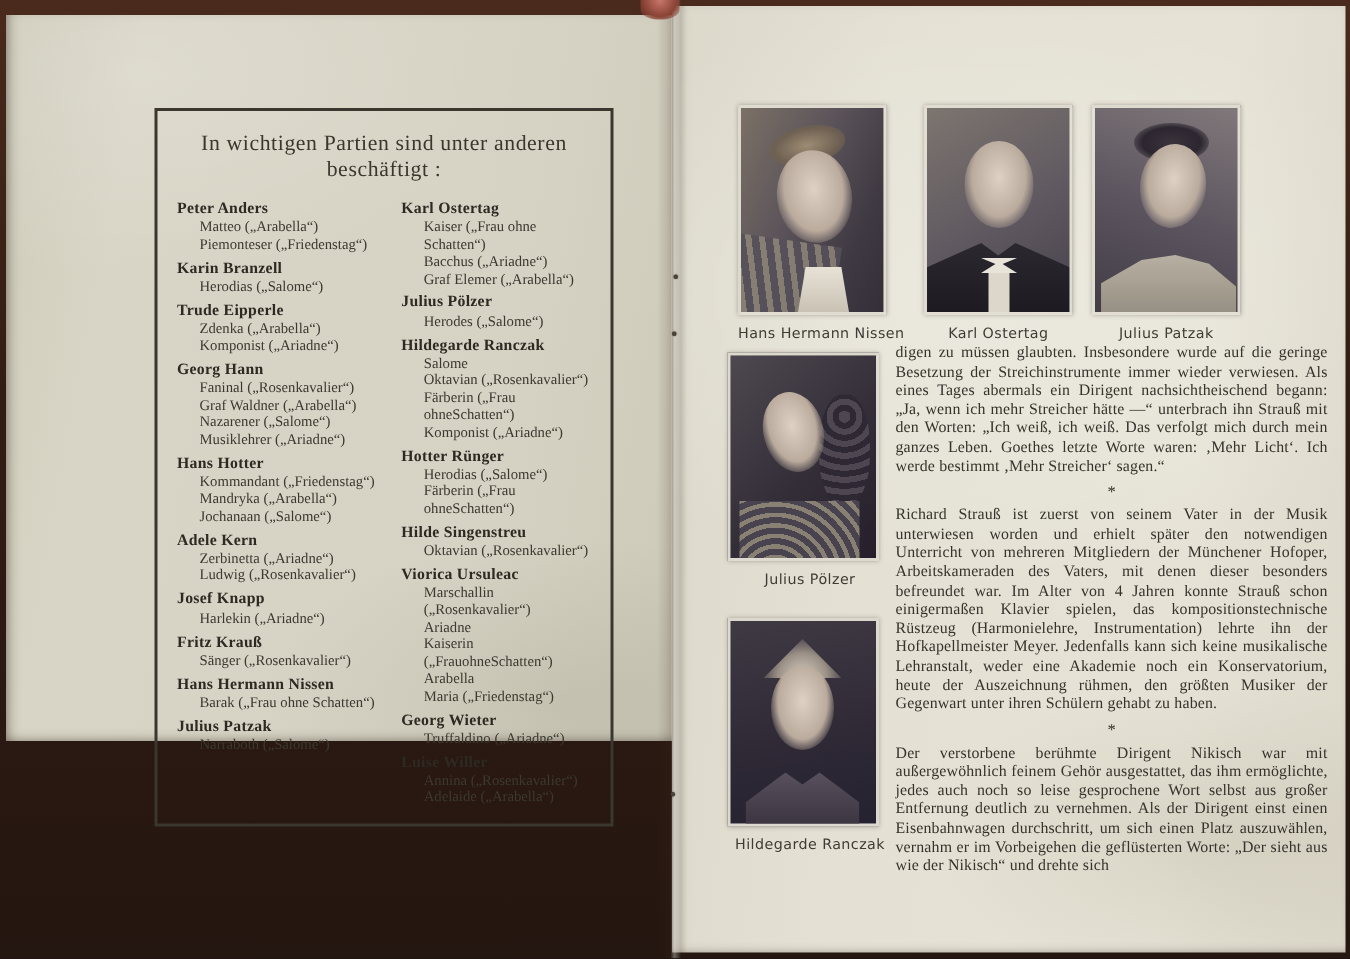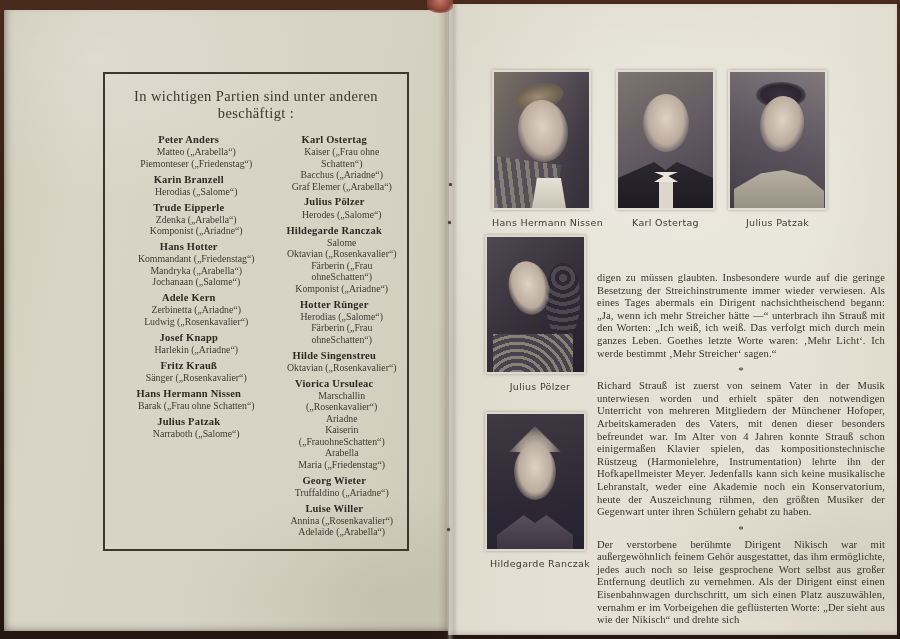--- a/index.html
+++ b/index.html
@@ -1,21 +1,21 @@
 <!DOCTYPE html>
 <html><head>
 <meta charset="utf-8">
 <style>
   html,body{margin:0;padding:0;background:#1f1410;}
   #stage{position:relative;width:900px;height:639px;overflow:hidden;
          background:linear-gradient(180deg,#4a2a1c 0%,#321d14 40%,#241610 100%);
          font-family:"Liberation Serif",serif;}
   
   .page{position:absolute;}
-  #page-left{left:4px;top:10px;width:444px;height:621px;
+  #page-left{left:4px;top:10px;width:444px;height:484px;
     background:
       radial-gradient(ellipse 380px 200px at 20% 8%, rgba(255,255,255,0.16), rgba(0,0,0,0) 70%),
       radial-gradient(ellipse 300px 160px at 85% 95%, rgba(120,110,90,0.14), rgba(0,0,0,0) 70%),
       linear-gradient(100deg,#cfccbb 0%,#d8d5c6 18%,#d6d3c4 70%,#cdcaba 100%);
     box-shadow:inset 6px 0 9px -6px rgba(40,25,15,0.55), inset 0 -5px 8px -5px rgba(40,25,15,0.4);}
   #page-right{left:448px;top:4px;width:449px;height:631px;
     background:
       radial-gradient(ellipse 420px 260px at 45% 30%, rgba(255,255,255,0.25), rgba(0,0,0,0) 75%),
       radial-gradient(ellipse 260px 150px at 80% 88%, rgba(150,140,115,0.18), rgba(0,0,0,0) 70%),
       linear-gradient(95deg,#dcd9cb 0%,#e4e1d4 30%,#e6e3d6 75%,#ddd9cb 100%);
@@ -26,21 +26,21 @@
     background:radial-gradient(ellipse at 50% 0%, #c8786a 0%, #8a4336 60%, rgba(80,40,30,0) 100%);
     border-radius:0 0 50% 50%;}
   .staple{position:absolute;width:3px;height:3px;background:#4a4236;border-radius:50%;box-shadow:0 0 1px rgba(0,0,0,.6);}
   
   #cast-box{position:absolute;left:99px;top:62px;width:306px;height:479px;
     border:2px solid #3a372e;box-sizing:border-box;padding:12px 0 0 0;}
   #cast-heading{text-align:center;font-size:14.5px;letter-spacing:0.4px;color:#3a372d;margin:2px 8px 12px 8px;}
   #cast-columns{display:flex;padding:0 6px 0 13px;}
   .cast-column{width:50%;box-sizing:border-box;}
   .cast-column + .cast-column{padding-left:8px;}
-  .cast-entry{margin-bottom:4.5px;text-align:center;}
+  .cast-entry{margin-bottom:4.5px;}
   .cast-name{font-weight:bold;font-size:10.5px;color:#2d2a23;line-height:1.16;letter-spacing:0.2px;}
   .cast-role{font-size:9.8px;color:#3c3930;line-height:1.17;padding-left:15px;text-indent:-0px;}
   
   #top-photo-row{position:absolute;left:44px;top:66px;display:flex;gap:13px;}
   .figure{margin:0;text-align:center;}
   .photo{width:95px;height:136px;border:2px solid rgba(238,235,223,0.9);
     box-shadow:0 0 3px rgba(60,50,40,0.35);position:relative;overflow:hidden;
     background:linear-gradient(160deg,#6a6168 0%,#4c4650 45%,#37323c 100%);}
   .photo .face{position:absolute;border-radius:50%;
     background:radial-gradient(ellipse at 50% 42%, #ded2c4 0%, #baab9d 55%, rgba(120,105,100,0) 78%);}
@@ -83,21 +83,21 @@
     background:radial-gradient(ellipse at 50% 100%,#d8cfc2 0%,#9a9086 45%,rgba(0,0,0,0) 80%);
     clip-path:polygon(0 100%,50% 0,100% 100%);}
   .ph-ranczak .accent{left:10px;bottom:-4px;width:76px;height:40px;
     background:linear-gradient(180deg,#59515e,#39333f);clip-path:polygon(0 55%,35% 5%,50% 25%,65% 5%,100% 55%,100% 100%,0 100%);}
   .caption{font-family:"DejaVu Sans",sans-serif;font-size:9.5px;color:#3d3b34;
     letter-spacing:0.3px;margin-top:7px;white-space:nowrap;}
   #side-photos{position:absolute;left:37px;top:231px;width:110px;}
   #side-photos .figure{margin-bottom:20px;}
   #side-photos .photo{width:97px;height:135px;}
   
-  #article-text{position:absolute;left:149px;top:226px;width:288px;margin-top:42px;}
+  #article-text{position:absolute;left:149px;top:226px;width:288px;}
   .par{margin:0;font-size:10.6px;line-height:12.6px;color:#35332c;text-align:justify;
     letter-spacing:0.1px;}
   .par-sep{text-align:center;font-size:11px;line-height:11px;color:#35332c;margin:5px 0 4px 0;}
 </style>
 </head>
 <body>
 
 <div id="stage">
 
   <div class="page" id="page-left">
@@ -111,20 +111,27 @@
               <div class="cast-role">Piemonteser („Friedenstag“)</div>
             </div>
             <div class="cast-entry">
               <div class="cast-name">Karin Branzell</div>
               <div class="cast-role">Herodias („Salome“)</div>
             </div>
             <div class="cast-entry">
               <div class="cast-name">Trude Eipperle</div>
               <div class="cast-role">Zdenka („Arabella“)</div>
               <div class="cast-role">Komponist („Ariadne“)</div>
+            </div>
+            <div class="cast-entry">
+              <div class="cast-name">Georg Hann</div>
+              <div class="cast-role">Faninal („Rosenkavalier“)</div>
+              <div class="cast-role">Graf Waldner („Arabella“)</div>
+              <div class="cast-role">Nazarener („Salome“)</div>
+              <div class="cast-role">Musiklehrer („Ariadne“)</div>
             </div>
             <div class="cast-entry">
               <div class="cast-name">Hans Hotter</div>
               <div class="cast-role">Kommandant („Friedenstag“)</div>
               <div class="cast-role">Mandryka („Arabella“)</div>
               <div class="cast-role">Jochanaan („Salome“)</div>
             </div>
             <div class="cast-entry">
               <div class="cast-name">Adele Kern</div>
               <div class="cast-role">Zerbinetta („Ariadne“)</div>

